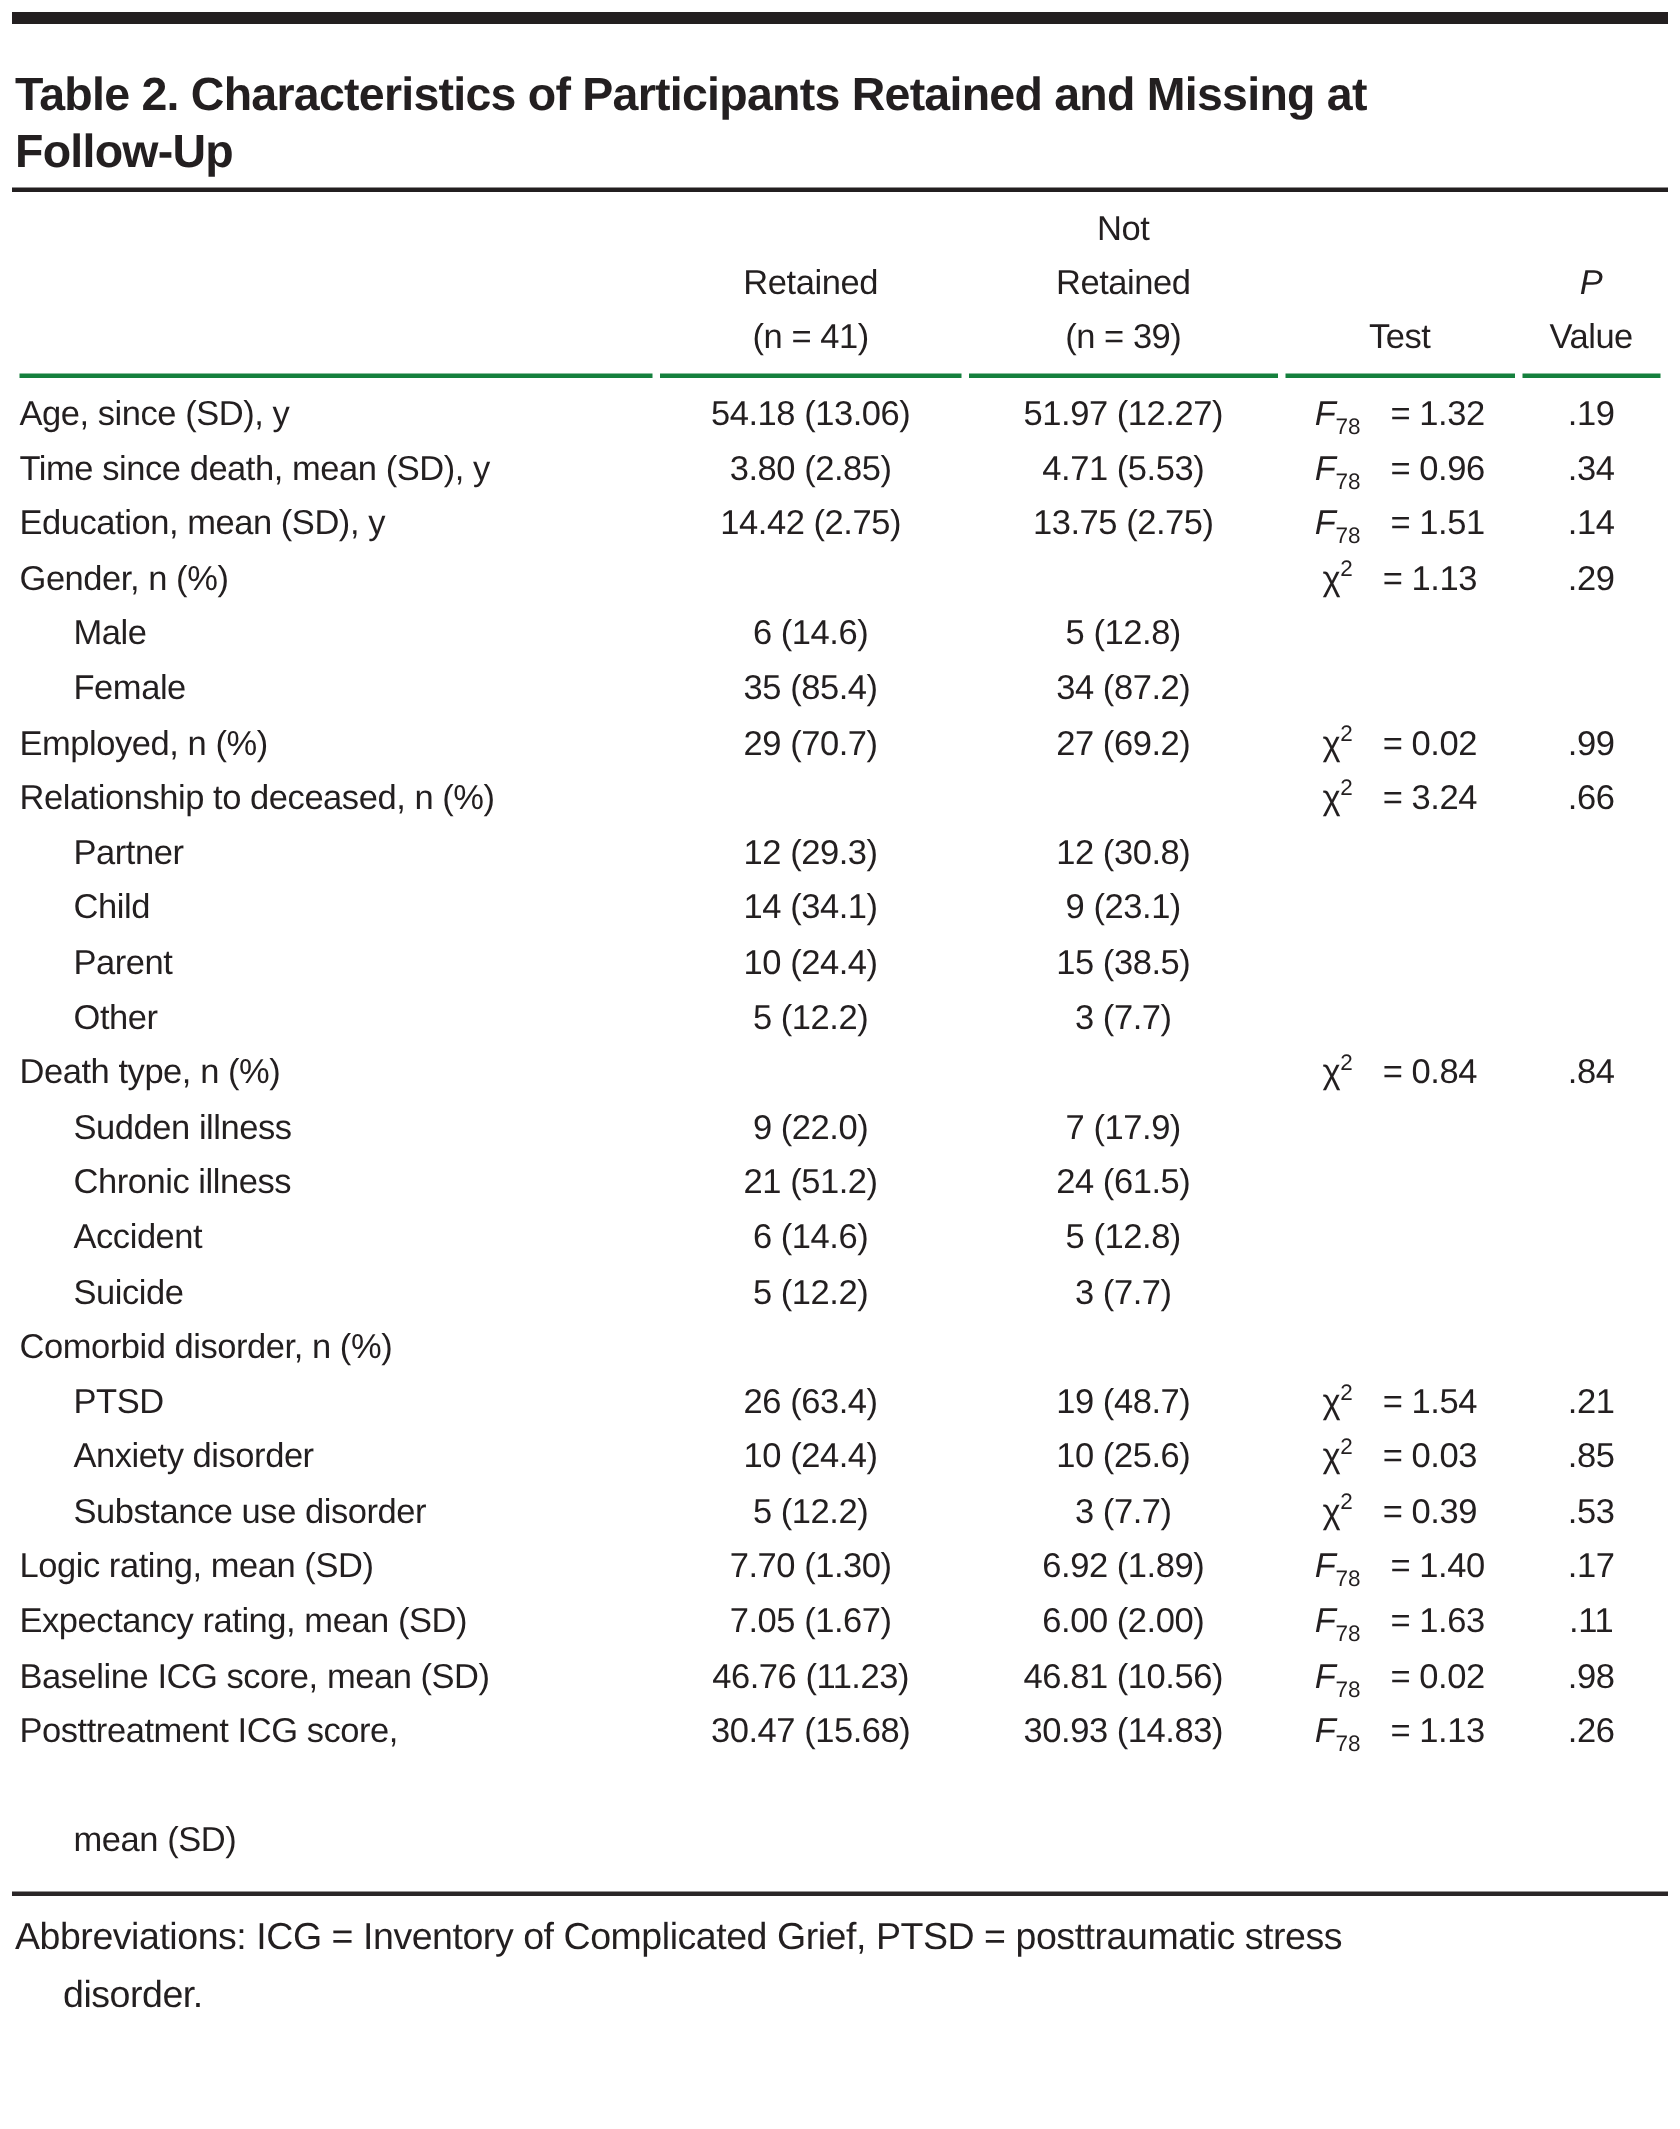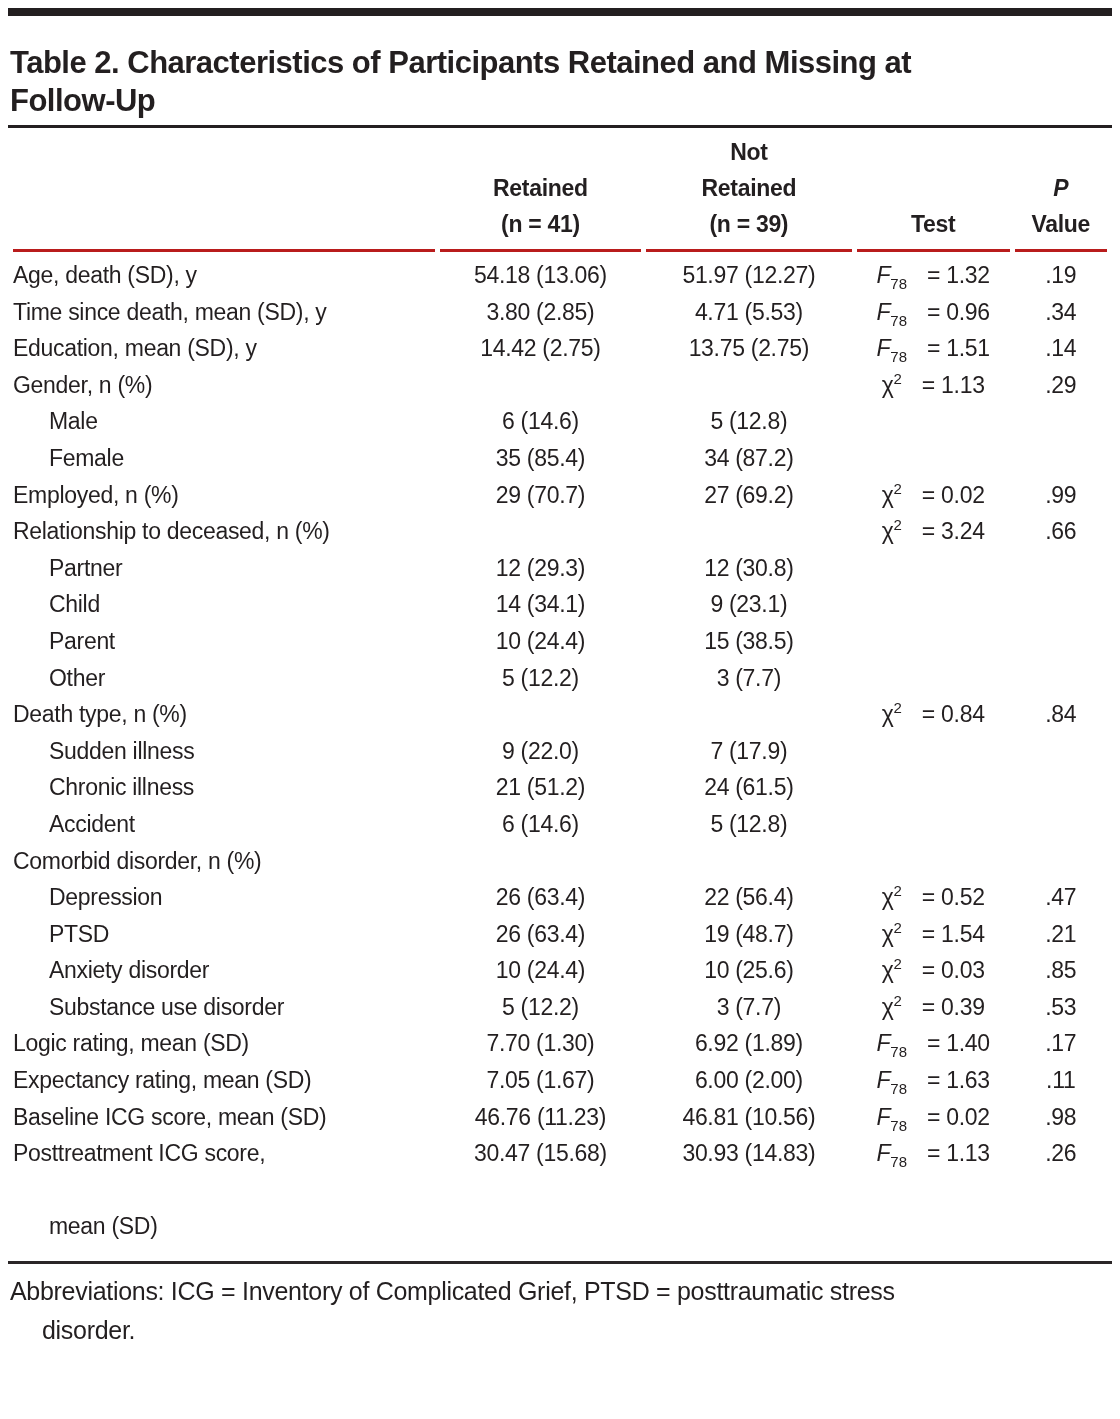--- a/index.html
+++ b/index.html
@@ -31,26 +31,26 @@
     color:#231f20;
     table-layout:fixed;
   }
   col.c-label { width:420px; }
   col.c-ret   { width:200px; }
   col.c-nret  { width:205px; }
   col.c-test  { width:152px; }
   col.c-p     { width:92px;  }
 
   thead th {
-    font-weight:bold;
+    font-weight:normal;
     vertical-align:bottom;
     text-align:center;
     line-height:36px;
     padding:6px 0 7px 0;
-    border-bottom:3px solid #b91c1c;
+    border-bottom:3px solid #15803d;
   }
   .p-italic { font-style:italic; }
 
   tbody td {
     padding:0;
     line-height:36.6px;
     vertical-align:top;
     text-align:center;
     white-space:nowrap;
     overflow:visible;
@@ -113,21 +113,21 @@
         </th>
         <th>Test</th>
         <th>
           <div class="p-italic">P</div>
           <div>Value</div>
         </th>
       </tr>
     </thead>
     <tbody>
         <tr>
-          <td class="label">Age, death (SD), y</td>
+          <td class="label">Age, since (SD), y</td>
           <td>54.18 (13.06)</td>
           <td>51.97 (12.27)</td>
           <td class="cell-test"><i>F</i><sub>78</sub><span class="rhs">= 1.32</span></td>
           <td>.19</td>
         </tr>
         <tr>
           <td class="label">Time since death, mean (SD), y</td>
           <td>3.80 (2.85)</td>
           <td>4.71 (5.53)</td>
           <td class="cell-test"><i>F</i><sub>78</sub><span class="rhs">= 0.96</span></td>
@@ -225,32 +225,32 @@
           <td></td>
         </tr>
         <tr>
           <td class="label indent">Accident</td>
           <td>6 (14.6)</td>
           <td>5 (12.8)</td>
           <td class="cell-test"></td>
           <td></td>
         </tr>
         <tr>
+          <td class="label indent">Suicide</td>
+          <td>5 (12.2)</td>
+          <td>3 (7.7)</td>
+          <td class="cell-test"></td>
+          <td></td>
+        </tr>
+        <tr>
           <td class="label">Comorbid disorder, n (%)</td>
           <td></td>
           <td></td>
           <td class="cell-test"></td>
           <td></td>
-        </tr>
-        <tr>
-          <td class="label indent">Depression</td>
-          <td>26 (63.4)</td>
-          <td>22 (56.4)</td>
-          <td class="cell-test"><span>χ</span><sup>2</sup><span class="rhs">= 0.52</span></td>
-          <td>.47</td>
         </tr>
         <tr>
           <td class="label indent">PTSD</td>
           <td>26 (63.4)</td>
           <td>19 (48.7)</td>
           <td class="cell-test"><span>χ</span><sup>2</sup><span class="rhs">= 1.54</span></td>
           <td>.21</td>
         </tr>
         <tr>
           <td class="label indent">Anxiety disorder</td>

